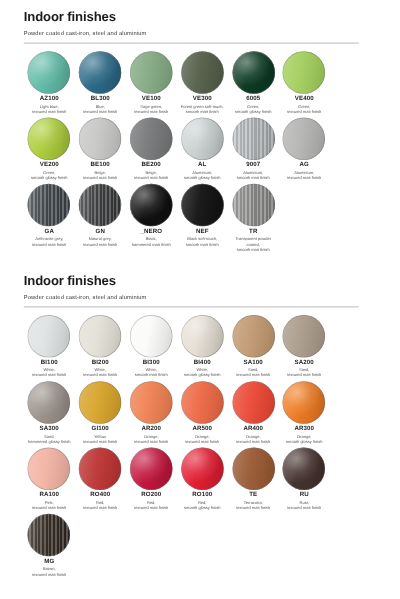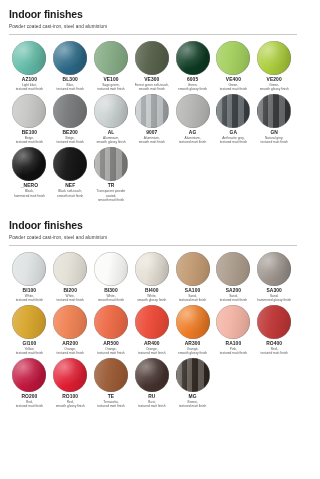--- a/index.html
+++ b/index.html
@@ -5,21 +5,21 @@
   * { box-sizing: border-box; }
   html, body {
     margin: 0; padding: 0;
     width: 306px; height: 479px;
     background: #ffffff;
     font-family: "Liberation Sans", sans-serif;
     overflow: hidden;
   }
   .page { width: 306px; height: 479px; position: relative; background: #fff; }
 
-  .section { padding: 0 9px; }
+  .section { padding: 0 19px; }
   .section-head { padding-top: 9px; }
   .sec-title {
     font-size: 10.5px;
     font-weight: bold;
     color: #1b1b1b;
     letter-spacing: -0.1px;
     margin: 0 0 3.5px 0;
     line-height: 1.1;
   }
   .sec-sub {

